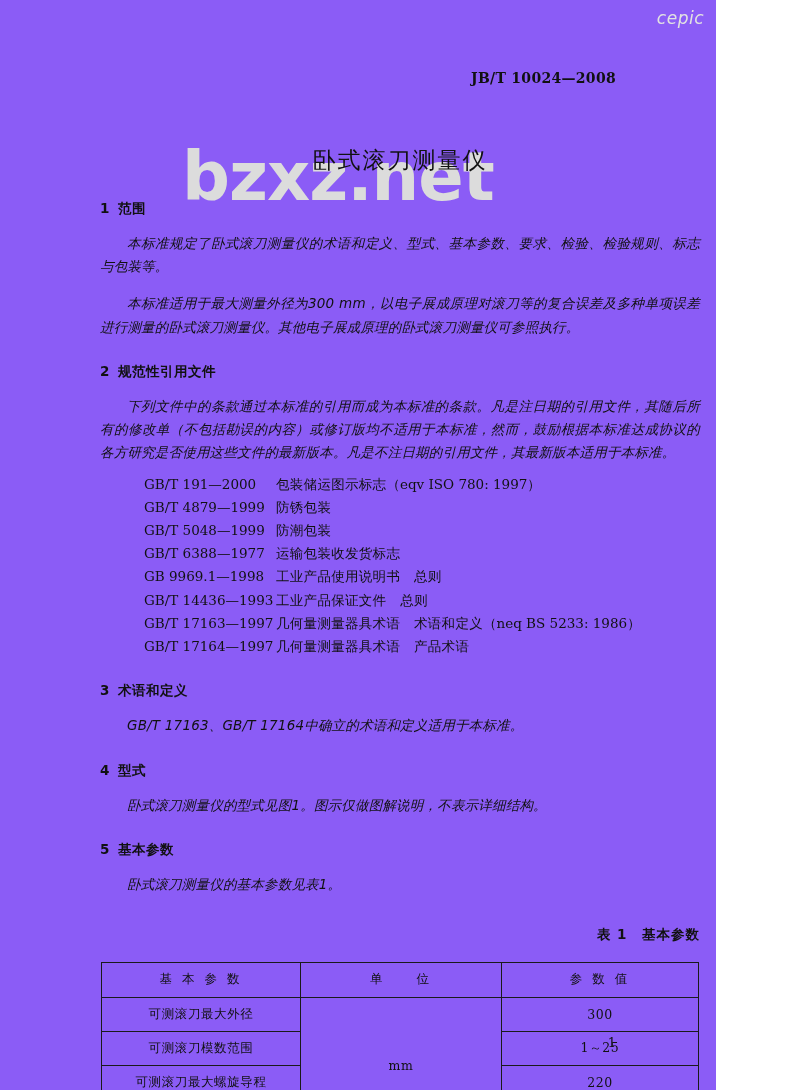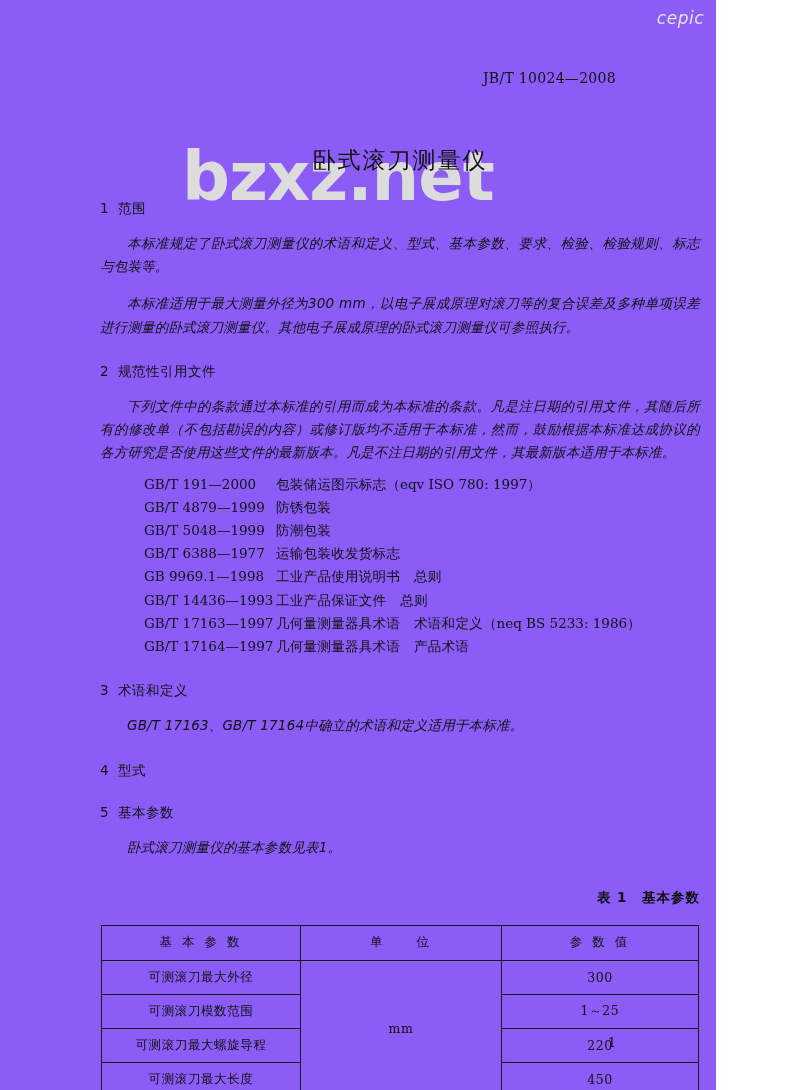--- a/index.html
+++ b/index.html
@@ -45,21 +45,21 @@
     z-index: 1;
   }
 
   
   .running-head {
     position: absolute;
     top: 70px;
     right: 100px;
     font-family: "DejaVu Serif", "Liberation Serif", serif;
     font-size: 14px;
-    font-weight: normal;
+    font-weight: bold;
     letter-spacing: 0.3px;
     color: #111111;
   }
 
   
   .doc {
     position: absolute;
     left: 100px;
     top: 105px;
     width: 600px;
@@ -72,21 +72,21 @@
     font-weight: normal;
     letter-spacing: 2px;
     margin: 40px 0 0 0;
     color: #111111;
     position: relative;
     z-index: 3;
   }
 
   .section-head {
     font-size: 13.5px;
-    font-weight: normal;
+    font-weight: bold;
     margin: 24px 0 0 0;
     letter-spacing: 0.5px;
   }
   .section-head .num {
     display: inline-block;
     width: 18px;
   }
 
   p.body-text {
     font-size: 13.5px;
@@ -208,20 +208,21 @@
     </ul>
 
     <div class="section-head">
       <span class="num">3</span><span>术语和定义</span>
     </div>
     <p class="body-text">GB/T 17163、GB/T 17164中确立的术语和定义适用于本标准。</p>
 
     <div class="section-head">
       <span class="num">4</span><span>型式</span>
     </div>
+    <p class="body-text">卧式滚刀测量仪的型式见图1。图示仅做图解说明，不表示详细结构。</p>
 
     <div class="section-head">
       <span class="num">5</span><span>基本参数</span>
     </div>
     <p class="body-text">卧式滚刀测量仪的基本参数见表1。</p>
 
     <div class="table-caption">表 1　基本参数</div>
     <table class="params">
       <colgroup>
           <col class="c1">

